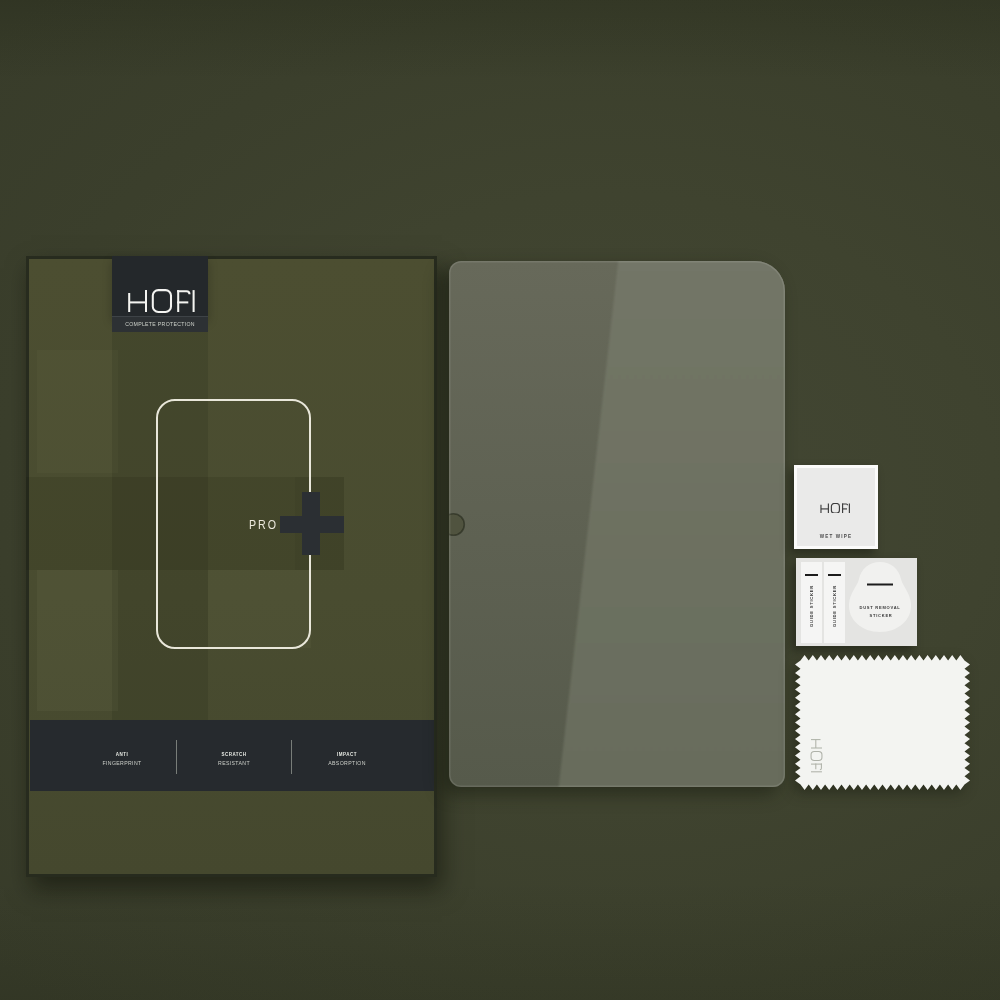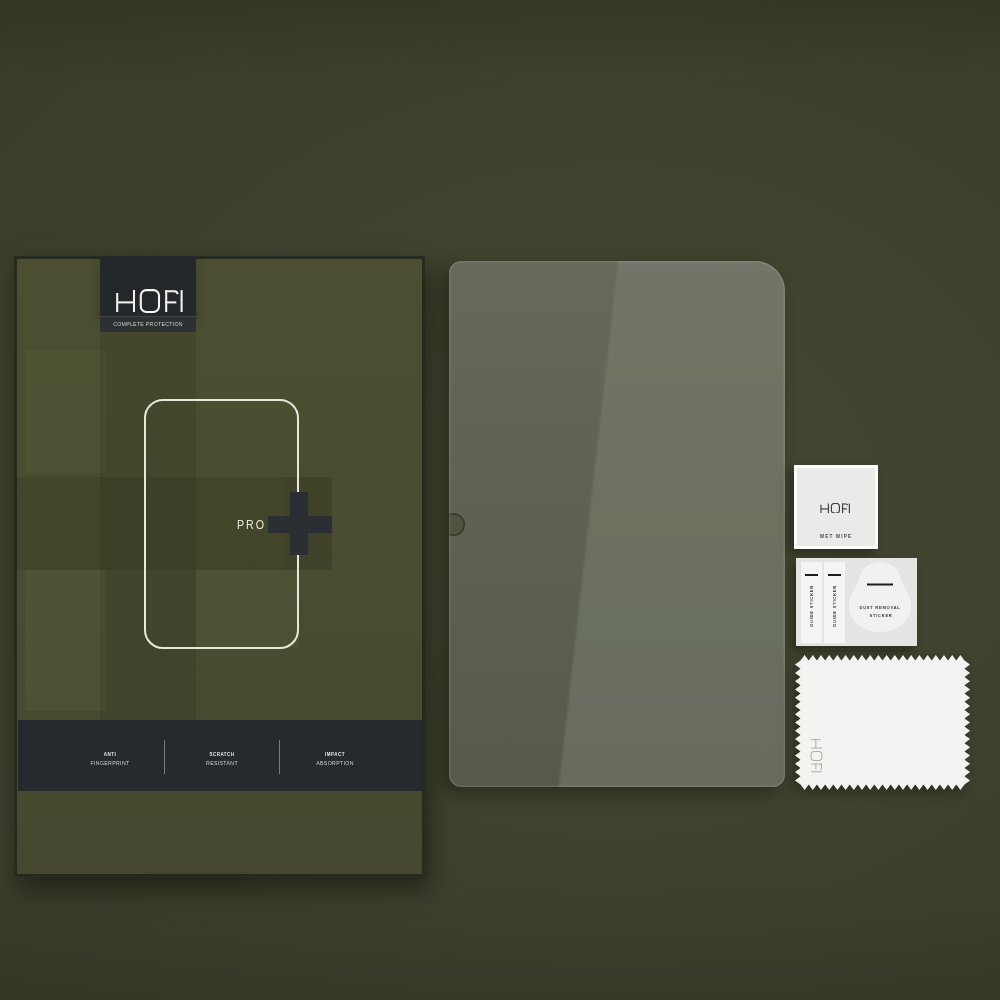--- a/index.html
+++ b/index.html
@@ -4,21 +4,21 @@
 <style>
   html,body{margin:0;padding:0;}
   body{width:1000px;height:1000px;overflow:hidden;position:relative;
     font-family:"Liberation Sans",sans-serif;
     background:#353927;}
   #vig{position:absolute;inset:0;
     background:
       linear-gradient(to bottom, rgba(18,22,8,0.18) 0%, rgba(18,22,8,0) 8%, rgba(18,22,8,0) 88%, rgba(18,22,8,0.14) 100%),
       radial-gradient(ellipse 850px 680px at 612px 500px, #434734 0%, #3f432f 45%, #3b3f2c 72%, #383c2a 100%);}
   
-  #box{position:absolute;left:14px;top:256px;width:411px;height:621px;
+  #box{position:absolute;left:26px;top:256px;width:411px;height:621px;
     background:linear-gradient(to bottom,#4c4e31 0%,#494c30 55%,#45482e 100%);
     border:3px solid #272b1e;box-sizing:border-box;
     box-shadow:5px 12px 22px rgba(10,12,4,0.5);}
   .plusv{position:absolute;left:83px;top:0;width:96px;height:461px;background:rgba(20,23,11,0.12);}
   .plush{position:absolute;left:-3px;top:218px;width:317.5px;height:93px;background:rgba(20,23,11,0.13);}
   .pluspatch{position:absolute;left:266px;top:218px;width:48.5px;height:93px;background:rgba(20,23,11,0.05);}
   #logobox{position:absolute;left:83px;top:-3px;width:96px;height:61px;border-bottom:1px solid #3e4347;box-sizing:border-box;background:#24282b;
     box-shadow:0 5px 9px rgba(10,12,4,0.25);}
   #logostrip{position:absolute;left:83px;top:58px;width:96px;height:14.5px;background:#2d3134;
     color:#cfd3cc;font-size:5.2px;letter-spacing:0.3px;text-align:center;line-height:14.5px;white-space:nowrap;}

